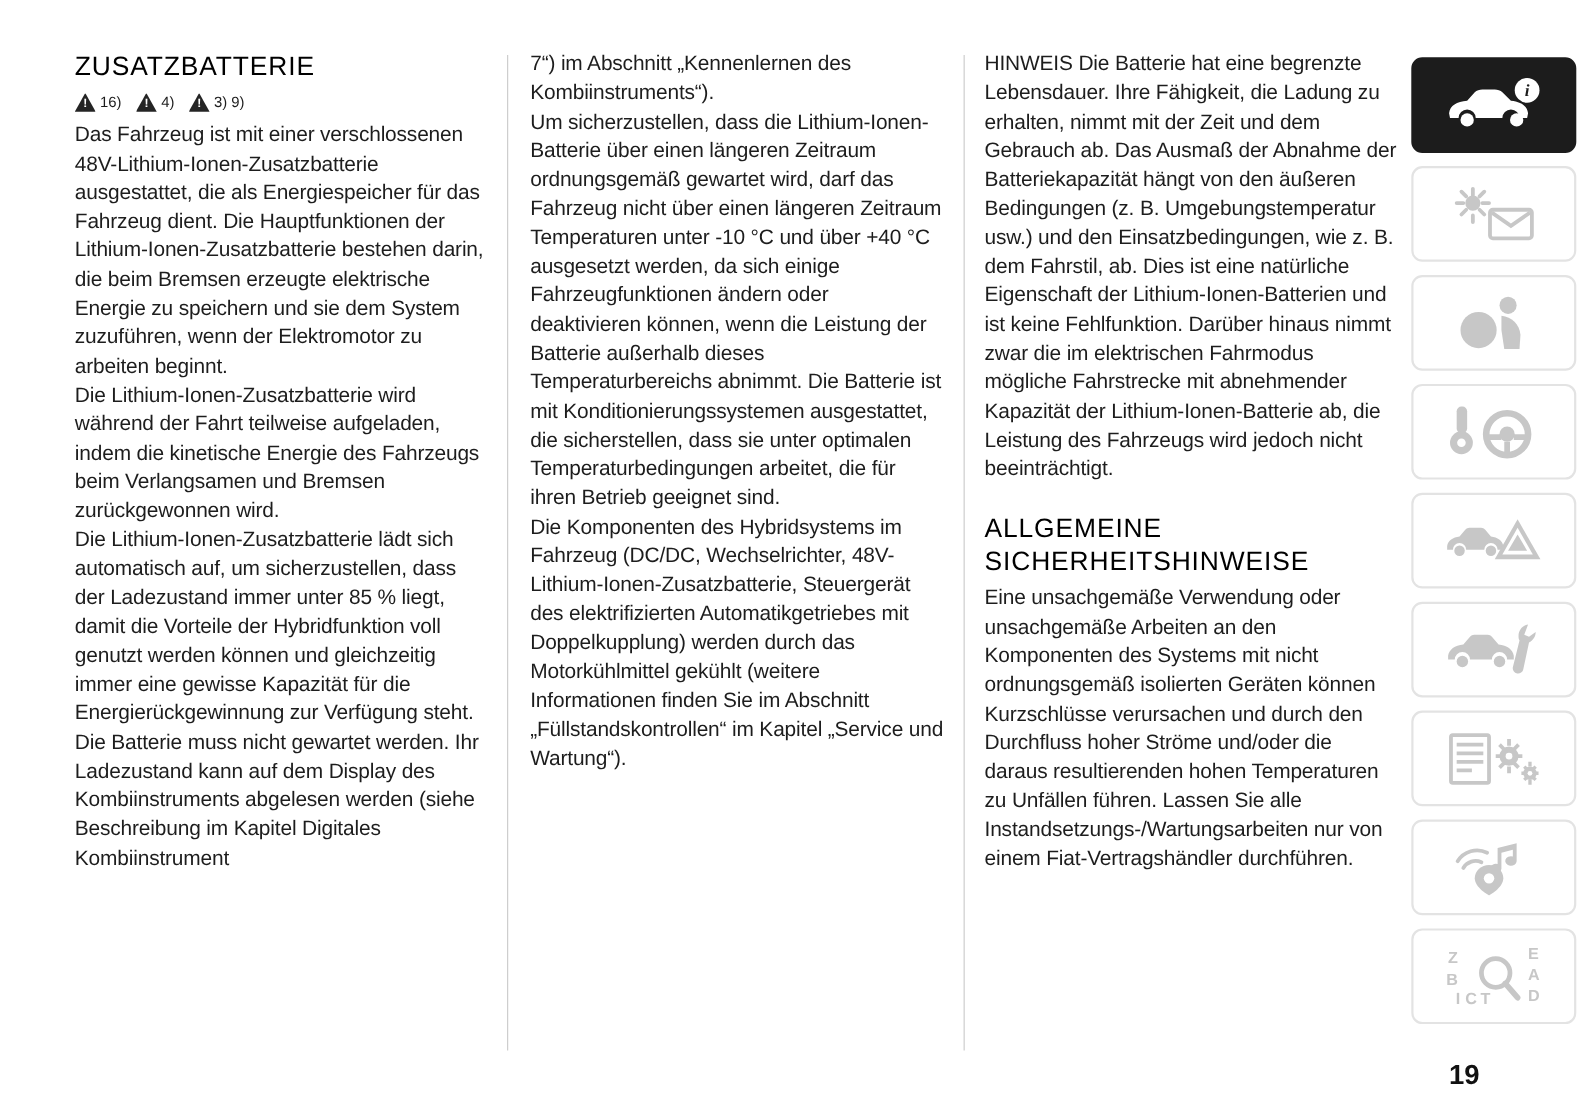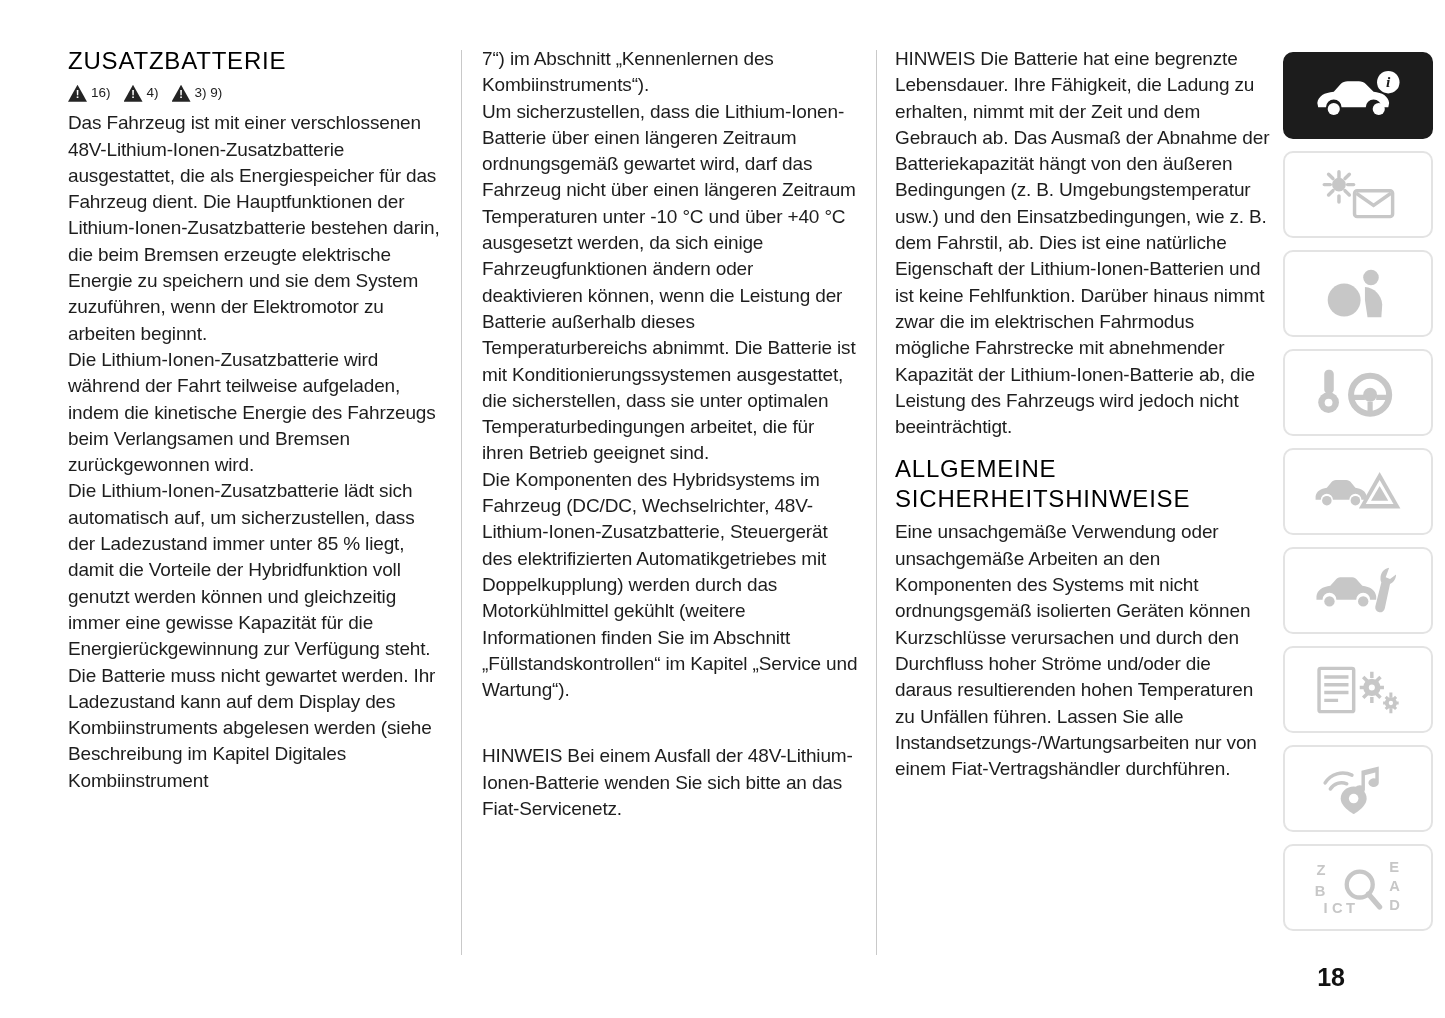--- a/index.html
+++ b/index.html
@@ -9,21 +9,21 @@
   .col{position:absolute;top:46px;width:376px;font-size:19px;line-height:26.3px;letter-spacing:-0.15px}
   .col1{left:68px}
   .col2{left:482px}
   .col3{left:895px}
 
   .divider{position:absolute;top:50px;height:905px;width:1px;background:#c9c9c9}
   .d1{left:461px}
   .d2{left:876px}
 
   .h1{font-size:24px;line-height:30px;font-weight:normal;letter-spacing:0.8px;color:#000;margin:0 0 3px}
-  .h1.gap{margin-top:14px;margin-bottom:5px}
+  .h1.gap{margin-top:26px;margin-bottom:5px}
   p{margin:0}
   p.gap{margin-top:40px}
   .sub{margin:0}
 
   .refs{display:flex;align-items:center;gap:13px;margin:4px 0 4px}
   .ref{display:inline-flex;align-items:center;gap:4px}
   .tri{width:19px;height:17px;background:#242424;clip-path:polygon(50% 0,100% 100%,0 100%);
        color:#fff;font-size:11px;font-weight:bold;display:inline-flex;align-items:flex-end;
        justify-content:center;line-height:1;padding-bottom:2px}
   .ref-label{font-size:13.5px;font-weight:normal;letter-spacing:0}
@@ -60,21 +60,20 @@
       <p class="p">Das Fahrzeug ist mit einer verschlossenen 48V-Lithium-Ionen-Zusatzbatterie ausgestattet, die als Energiespeicher für das Fahrzeug dient. Die Hauptfunktionen der Lithium-Ionen-Zusatzbatterie bestehen darin, die beim Bremsen erzeugte elektrische Energie zu speichern und sie dem System zuzuführen, wenn der Elektromotor zu arbeiten beginnt.</p>
       <p class="p">Die Lithium-Ionen-Zusatzbatterie wird während der Fahrt teilweise aufgeladen, indem die kinetische Energie des Fahrzeugs beim Verlangsamen und Bremsen zurückgewonnen wird.</p>
       <p class="p">Die Lithium-Ionen-Zusatzbatterie lädt sich automatisch auf, um sicherzustellen, dass der Ladezustand immer unter 85 % liegt, damit die Vorteile der Hybridfunktion voll genutzt werden können und gleichzeitig immer eine gewisse Kapazität für die Energierückgewinnung zur Verfügung steht.</p>
       <p class="p">Die Batterie muss nicht gewartet werden. Ihr Ladezustand kann auf dem Display des Kombiinstruments abgelesen werden (siehe Beschreibung im Kapitel Digitales Kombiinstrument</p>
     </section>
   <div class="divider d1"></div>
   <section class="col col2">
       <p class="p">7“) im Abschnitt „Kennenlernen des Kombiinstruments“).</p>
       <p class="p">Um sicherzustellen, dass die Lithium-Ionen-Batterie über einen längeren Zeitraum ordnungsgemäß gewartet wird, darf das Fahrzeug nicht über einen längeren Zeitraum Temperaturen unter -10 °C und über +40 °C ausgesetzt werden, da sich einige Fahrzeugfunktionen ändern oder deaktivieren können, wenn die Leistung der Batterie außerhalb dieses Temperaturbereichs abnimmt. Die Batterie ist mit Konditionierungssystemen ausgestattet, die sicherstellen, dass sie unter optimalen Temperaturbedingungen arbeitet, die für ihren Betrieb geeignet sind.</p>
       <p class="p">Die Komponenten des Hybridsystems im Fahrzeug (DC/DC, Wechselrichter, 48V-Lithium-Ionen-Zusatzbatterie, Steuergerät des elektrifizierten Automatikgetriebes mit Doppelkupplung) werden durch das Motorkühlmittel gekühlt (weitere Informationen finden Sie im Abschnitt „Füllstandskontrollen“ im Kapitel „Service und Wartung“).</p>
-      <p class="p gap">HINWEIS Bei einem Ausfall der 48V-Lithium-Ionen-Batterie wenden Sie sich bitte an das Fiat-Servicenetz.</p>
     </section>
   <div class="divider d2"></div>
   <section class="col col3">
       <p class="p">HINWEIS Die Batterie hat eine begrenzte Lebensdauer. Ihre Fähigkeit, die Ladung zu erhalten, nimmt mit der Zeit und dem Gebrauch ab. Das Ausmaß der Abnahme der Batteriekapazität hängt von den äußeren Bedingungen (z. B. Umgebungstemperatur usw.) und den Einsatzbedingungen, wie z. B. dem Fahrstil, ab. Dies ist eine natürliche Eigenschaft der Lithium-Ionen-Batterien und ist keine Fehlfunktion. Darüber hinaus nimmt zwar die im elektrischen Fahrmodus mögliche Fahrstrecke mit abnehmender Kapazität der Lithium-Ionen-Batterie ab, die Leistung des Fahrzeugs wird jedoch nicht beeinträchtigt.</p>
       <h2 class="h1 gap">ALLGEMEINE SICHERHEITSHINWEISE</h2>
       <p class="p">Eine unsachgemäße Verwendung oder unsachgemäße Arbeiten an den Komponenten des Systems mit nicht ordnungsgemäß isolierten Geräten können Kurzschlüsse verursachen und durch den Durchfluss hoher Ströme und/oder die daraus resultierenden hohen Temperaturen zu Unfällen führen. Lassen Sie alle Instandsetzungs-/Wartungsarbeiten nur von einem Fiat-Vertragshändler durchführen.</p>
     </section>
 
   <nav class="rail">
       <div class="tile active">
@@ -173,14 +172,14 @@
       <text x="22" y="60">C</text>
       <text x="38" y="60">T</text>
       <text x="88" y="56">D</text>
     </g>
     <circle cx="54" cy="27" r="15" fill="none" stroke="currentColor" stroke-width="5"></circle>
     <path d="M64 38l13 15" stroke="currentColor" stroke-width="6" stroke-linecap="round"></path>
   </svg>
 </div>
     </nav>
 
-  <div class="page-number">18</div>
+  <div class="page-number">19</div>
 </div>
 
 </body></html>

